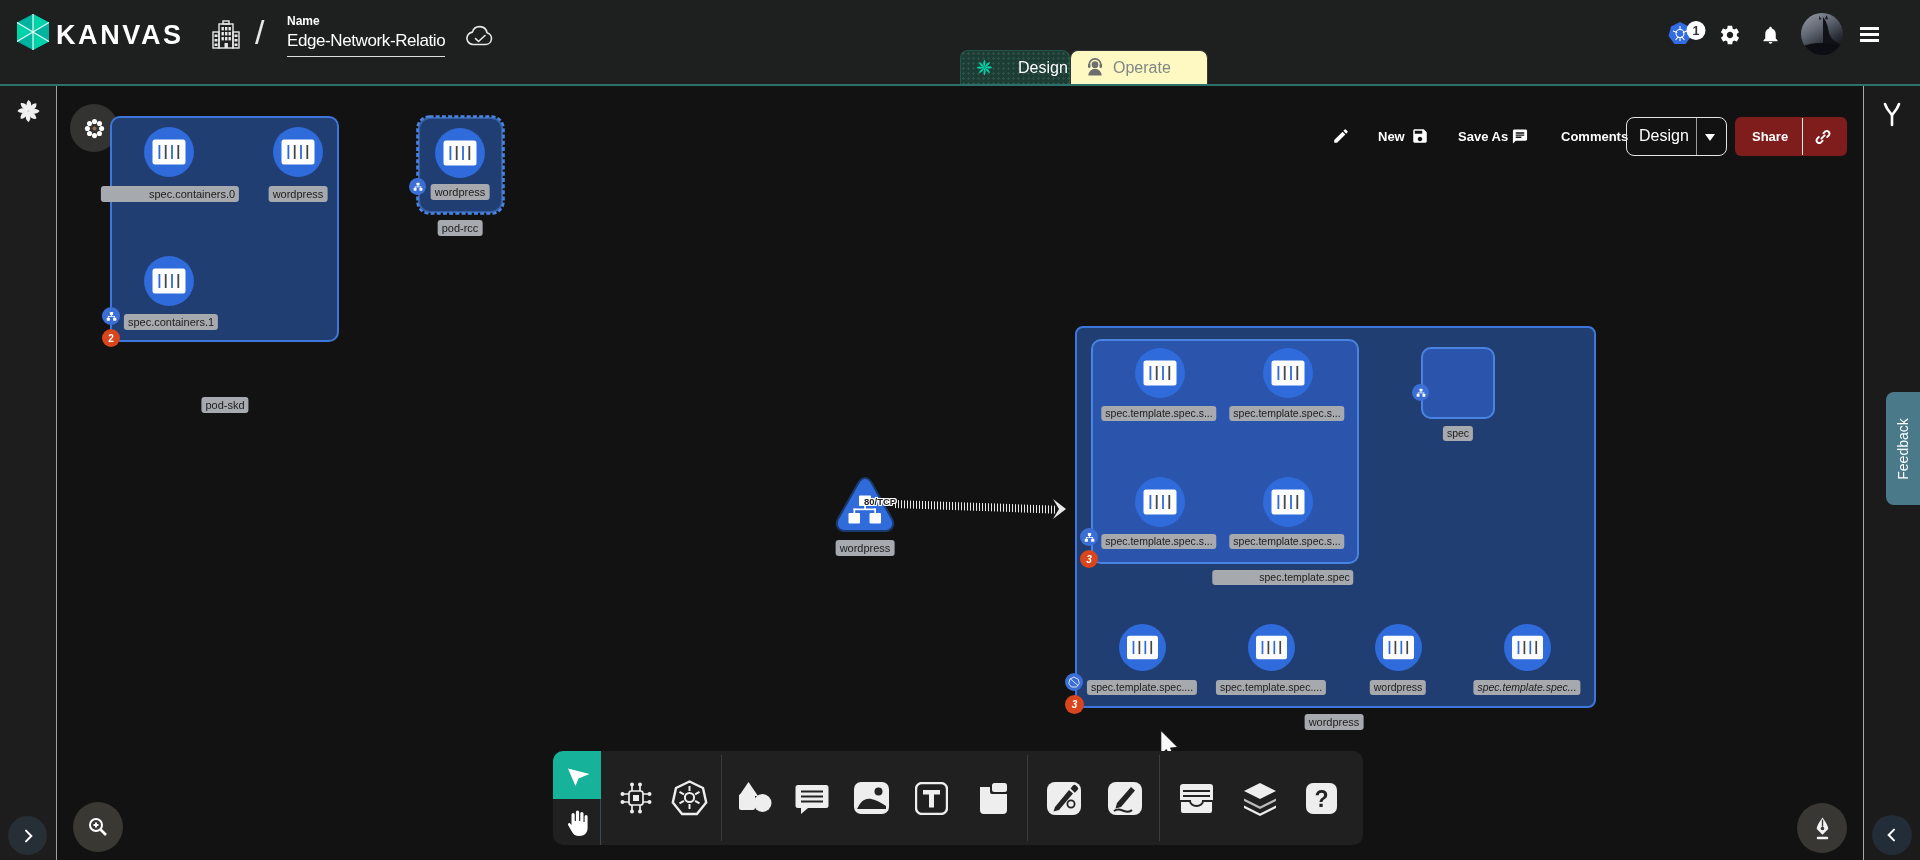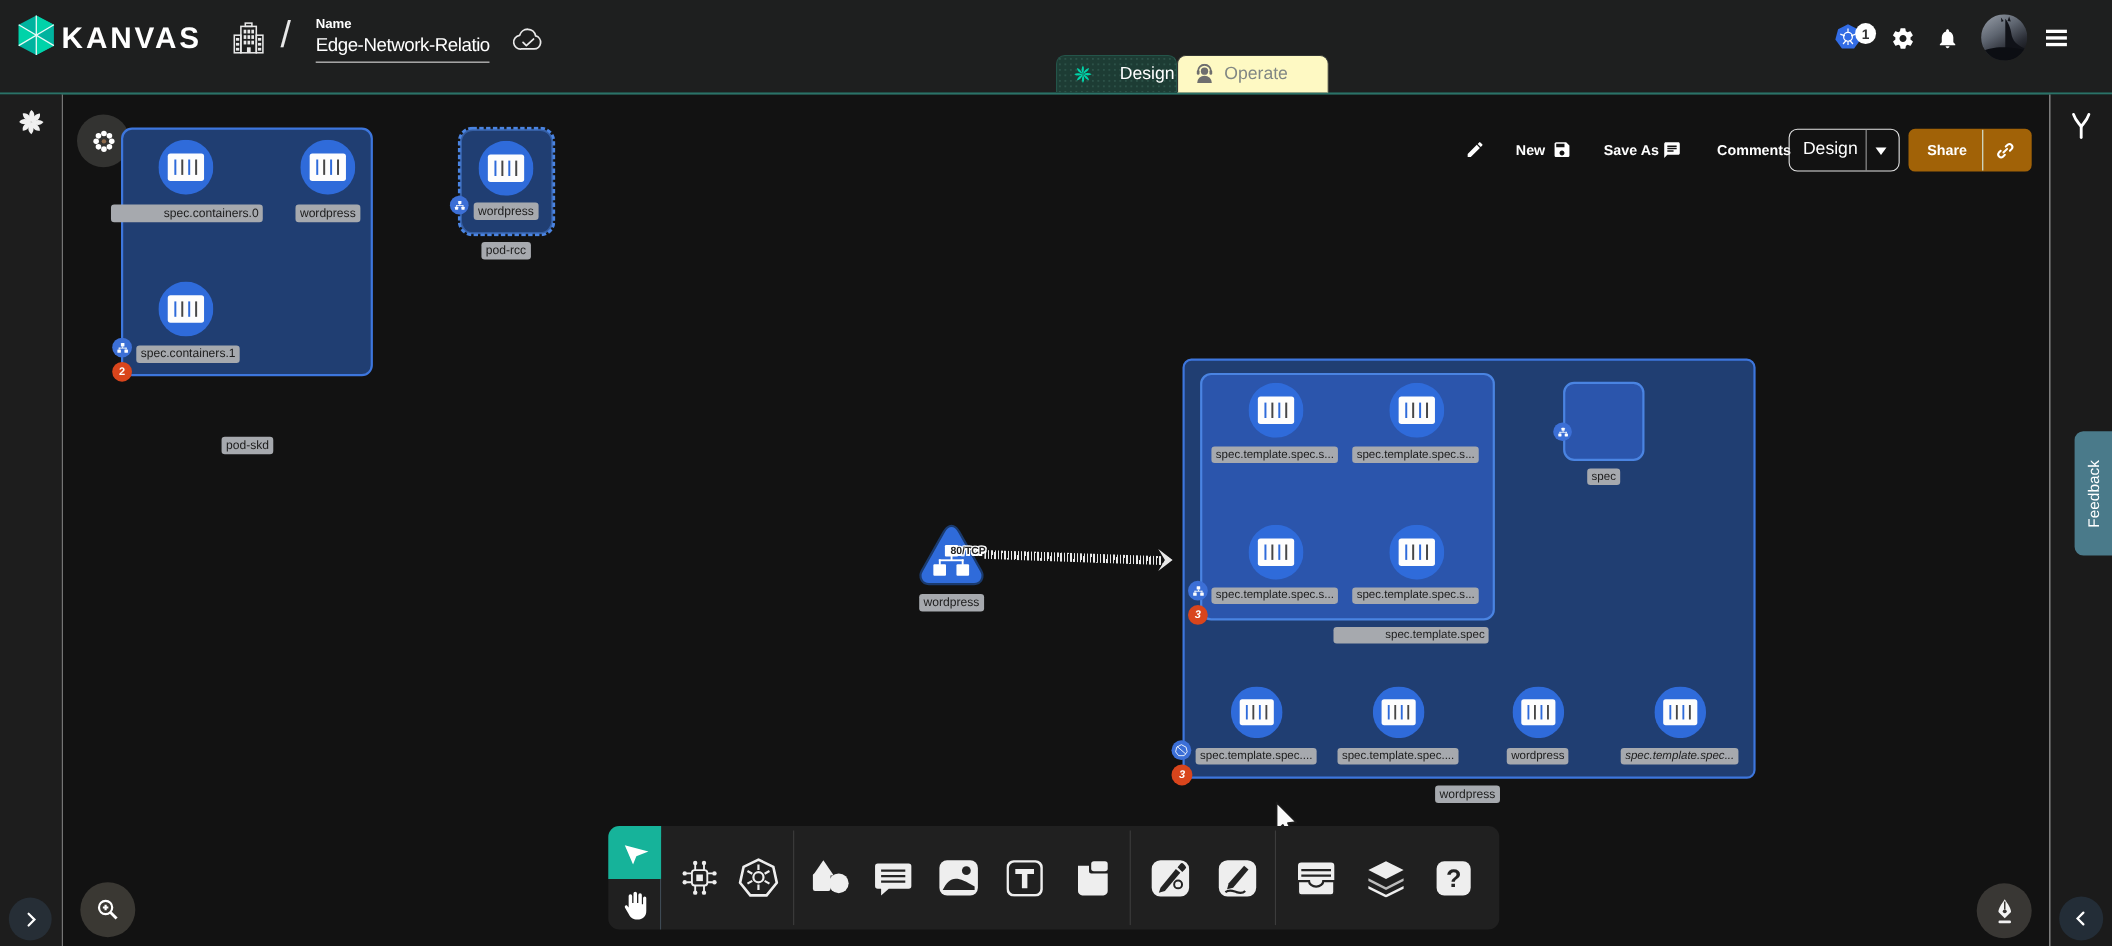--- a/index.html
+++ b/index.html
@@ -33,21 +33,21 @@
 .badge { position:absolute; border-radius:50%; display:flex; align-items:center; justify-content:center; }
 .badge.blue { background:#3c6fd6; }
 .badge.red { background:#d9451c; color:#fff; font-weight:bold; }
 
 #toolbar { position:absolute; left:553px; top:751px; width:810px; height:94px; background:#202020; border-radius:10px; }
 #cursorTile { position:absolute; left:553px; top:751px; width:48px; height:48px; background:#16b39a; border-radius:10px 0 0 0; display:flex; align-items:center; justify-content:center; }
 .tbdiv { position:absolute; top:755px; width:1px; height:86px; background:#3c3c3c; }
 
 .actxt { position:absolute; color:#fff; font-size:13px; font-weight:bold;padding-left:20px; }
 #btnActions { position:absolute; left:1626px; top:117px; width:101px; height:39px; border:1px solid #e3e3e3; border-radius:8px; color:#fff; }
-#btnShare { position:absolute; left:1735px; top:117px; width:112px; height:39px; background:#a16207; border-radius:6px; color:#fff; }
+#btnShare { position:absolute; left:1735px; top:117px; width:112px; height:39px; background:#7f1d1d; border-radius:6px; color:#fff; }
 #feedback { position:absolute; left:1886px; top:392px; width:34px; height:113px; background:#4a7a8a; border-radius:8px 0 0 8px; }
 #feedback span { position:absolute; left:50%; top:50%; transform:translate(-50%,-50%) rotate(-90deg); color:#fff; font-size:14px; white-space:nowrap; }
 .circbtn { position:absolute; border-radius:50%; display:flex; align-items:center; justify-content:center; }
 </style>
 </head>
 <body>
 <div id="page">
 
 <div id="header"></div>
 <div id="tealline"></div>

